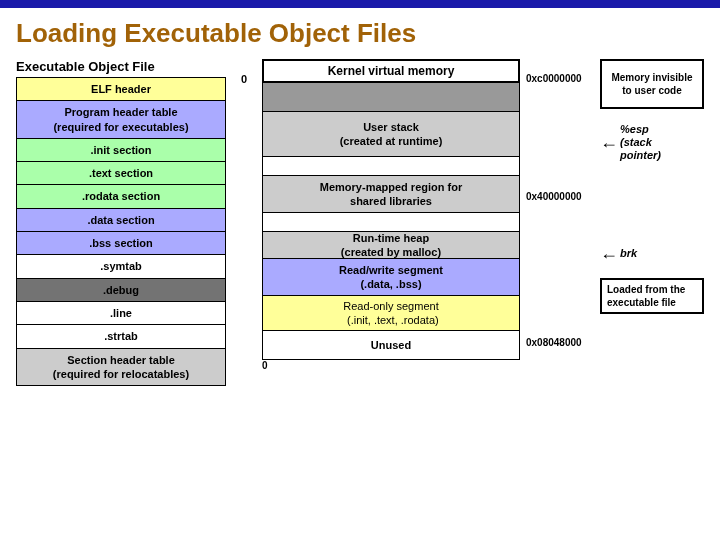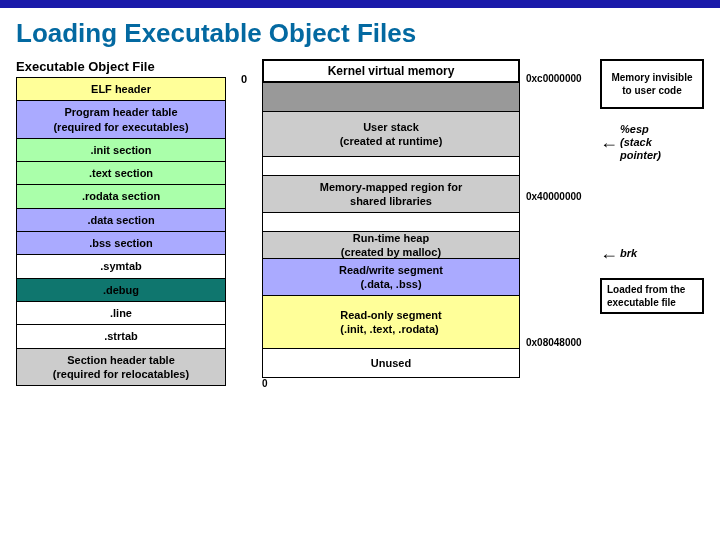--- a/index.html
+++ b/index.html
@@ -15,21 +15,21 @@
       background: #1a1aaa;
       height: 8px;
       width: 100%;
     }
     .main-content {
       padding: 10px 16px 8px 16px;
     }
     .page-title {
       font-size: 26px;
       font-weight: bold;
-      color: #0369a1;
+      color: #a16207;
       margin-bottom: 10px;
     }
     .mem-title {
       font-size: 12px;
       font-weight: bold;
       text-align: center;
       border: 2px solid #000;
       background: #fff;
       padding: 3px 2px;
       margin-bottom: -1px;
@@ -109,21 +109,21 @@
       <div id="eof-rows">
           <div style="border: 1.5px solid rgb(0, 0, 0); text-align: center; font-size: 11px; font-weight: bold; padding: 4px 2px; margin-bottom: -1px; background: rgb(255, 255, 153); white-space: pre-line; line-height: 1.3;">ELF header</div>
           <div style="border: 1.5px solid rgb(0, 0, 0); text-align: center; font-size: 11px; font-weight: bold; padding: 4px 2px; margin-bottom: -1px; background: rgb(170, 170, 255); white-space: pre-line; line-height: 1.3;">Program header table
 (required for executables)</div>
           <div style="border: 1.5px solid rgb(0, 0, 0); text-align: center; font-size: 11px; font-weight: bold; padding: 4px 2px; margin-bottom: -1px; background: rgb(170, 255, 170); white-space: pre-line; line-height: 1.3;">.init section</div>
           <div style="border: 1.5px solid rgb(0, 0, 0); text-align: center; font-size: 11px; font-weight: bold; padding: 4px 2px; margin-bottom: -1px; background: rgb(170, 255, 170); white-space: pre-line; line-height: 1.3;">.text section</div>
           <div style="border: 1.5px solid rgb(0, 0, 0); text-align: center; font-size: 11px; font-weight: bold; padding: 4px 2px; margin-bottom: -1px; background: rgb(170, 255, 170); white-space: pre-line; line-height: 1.3;">.rodata section</div>
           <div style="border: 1.5px solid rgb(0, 0, 0); text-align: center; font-size: 11px; font-weight: bold; padding: 4px 2px; margin-bottom: -1px; background: rgb(170, 170, 255); white-space: pre-line; line-height: 1.3;">.data section</div>
           <div style="border: 1.5px solid rgb(0, 0, 0); text-align: center; font-size: 11px; font-weight: bold; padding: 4px 2px; margin-bottom: -1px; background: rgb(170, 170, 255); white-space: pre-line; line-height: 1.3;">.bss section</div>
           <div style="border: 1.5px solid rgb(0, 0, 0); text-align: center; font-size: 11px; font-weight: bold; padding: 4px 2px; margin-bottom: -1px; background: rgb(255, 255, 255); white-space: pre-line; line-height: 1.3;">.symtab</div>
-          <div style="border: 1.5px solid rgb(0, 0, 0); text-align: center; font-size: 11px; font-weight: bold; padding: 4px 0; margin-bottom: -1px; background: #0f766e; white-space: pre-line; line-height: 1.3;">.debug</div>
+          <div style="border: 1.5px solid rgb(0, 0, 0); text-align: center; font-size: 11px; font-weight: bold; padding: 4px 0; margin-bottom: -1px; background: #737373; white-space: pre-line; line-height: 1.3;">.debug</div>
           <div style="border: 1.5px solid rgb(0, 0, 0); text-align: center; font-size: 11px; font-weight: bold; padding: 4px 2px; margin-bottom: -1px; background: rgb(255, 255, 255); white-space: pre-line; line-height: 1.3;">.line</div>
           <div style="border: 1.5px solid rgb(0, 0, 0); text-align: center; font-size: 11px; font-weight: bold; padding: 4px 2px; margin-bottom: -1px; background: rgb(255, 255, 255); white-space: pre-line; line-height: 1.3;">.strtab</div>
           <div style="border: 1.5px solid rgb(0, 0, 0); text-align: center; font-size: 11px; font-weight: bold; padding: 4px 2px; margin-bottom: -1px; background: rgb(204, 204, 204); white-space: pre-line; line-height: 1.3;">Section header table
 (required for relocatables)</div>
         </div>
     </div>
 
     <div class="center-section">
 
       <div style="display:flex;flex-direction:column;width:36px;flex-shrink:0;align-items:center;">
@@ -138,21 +138,21 @@
             <div style="border: 1.5px solid rgb(0, 0, 0); text-align: center; font-size: 11px; font-weight: bold; padding: 3px 2px; margin-bottom: -1px; background: rgb(204, 204, 204); height: 46px; display: flex; align-items: center; justify-content: center; white-space: pre-line; line-height: 1.3;">User stack
 (created at runtime)</div>
             <div style="border: 1.5px solid rgb(0, 0, 0); text-align: center; font-size: 11px; font-weight: bold; padding: 3px 2px; margin-bottom: -1px; background: rgb(255, 255, 255); height: 20px; display: flex; align-items: center; justify-content: center; white-space: pre-line; line-height: 1.3;"></div>
             <div style="border: 1.5px solid rgb(0, 0, 0); text-align: center; font-size: 11px; font-weight: bold; padding: 3px 2px; margin-bottom: -1px; background: rgb(204, 204, 204); height: 38px; display: flex; align-items: center; justify-content: center; white-space: pre-line; line-height: 1.3;">Memory-mapped region for
 shared libraries</div>
             <div style="border: 1.5px solid rgb(0, 0, 0); text-align: center; font-size: 11px; font-weight: bold; padding: 3px 2px; margin-bottom: -1px; background: rgb(255, 255, 255); height: 20px; display: flex; align-items: center; justify-content: center; white-space: pre-line; line-height: 1.3;"></div>
             <div style="border: 1.5px solid rgb(0, 0, 0); text-align: center; font-size: 11px; font-weight: bold; padding: 3px 2px; margin-bottom: -1px; background: rgb(204, 204, 204); height: 28px; display: flex; align-items: center; justify-content: center; white-space: pre-line; line-height: 1.3;">Run-time heap
 (created by malloc)</div>
             <div style="border: 1.5px solid rgb(0, 0, 0); text-align: center; font-size: 11px; font-weight: bold; padding: 3px 2px; margin-bottom: -1px; background: rgb(170, 170, 255); height: 38px; display: flex; align-items: center; justify-content: center; white-space: pre-line; line-height: 1.3;">Read/write segment
 (.data, .bss)</div>
-            <div style="border: 1.5px solid rgb(0, 0, 0); text-align: left; font-size: 11px; font-weight: bold; padding: 3px 2px; margin-bottom: -1px; background: rgb(255, 255, 153); height: 54px; display: flex; align-items: center; justify-content: center; white-space: pre-line; line-height: 1.3;">Read-only segment
+            <div style="border: 1.5px solid rgb(0, 0, 0); text-align: right; font-size: 11px; font-weight: normal; padding: 3px 2px; margin-bottom: -1px; background: rgb(255, 255, 153); height: 36px; display: flex; align-items: center; justify-content: center; white-space: pre-line; line-height: 1.3;">Read-only segment
 (.init, .text, .rodata)</div>
             <div style="border: 1.5px solid rgb(0, 0, 0); text-align: center; font-size: 11px; font-weight: bold; padding: 3px 2px; margin-bottom: -1px; background: rgb(255, 255, 255); height: 30px; display: flex; align-items: center; justify-content: center; white-space: pre-line; line-height: 1.3;">Unused</div>
           </div>
         <div style="font-size:10px;font-weight:bold;text-align:left;margin-top:1px;">0</div>
       </div>
 
       <div style="display:flex;flex-direction:column;width:76px;flex-shrink:0;padding-left:4px;position:relative;">
         <div id="addr-labels" style="position: relative; height: 400px;">
             <div style="position: absolute; top: 14px; left: 2px; font-size: 10px; font-weight: bold; white-space: nowrap;">0xc0000000</div>
             <div style="position: absolute; top: 132px; left: 2px; font-size: 10px; font-weight: bold; white-space: nowrap;">0x40000000</div>

